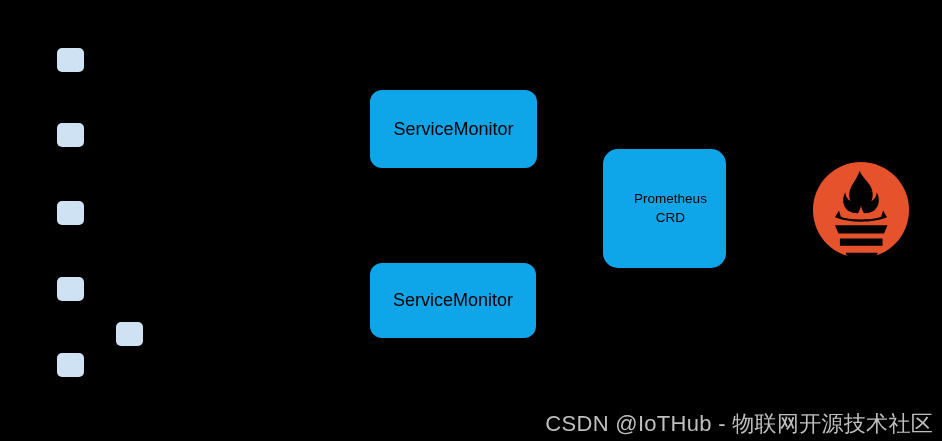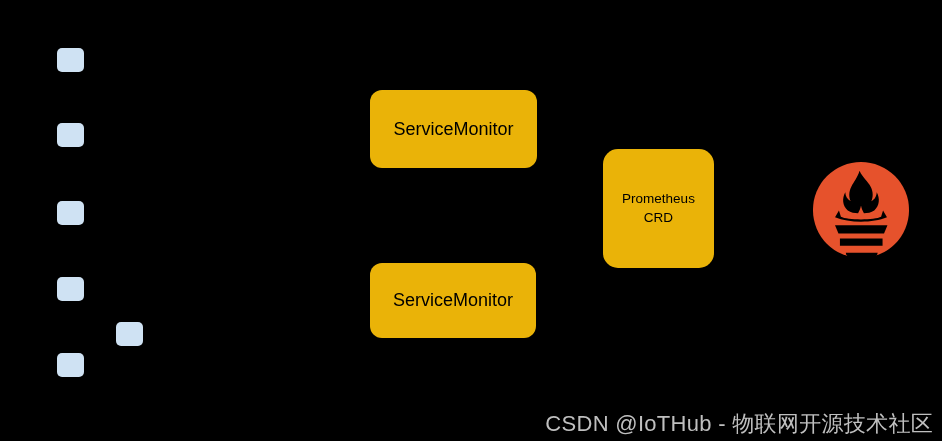--- a/index.html
+++ b/index.html
@@ -24,21 +24,21 @@
     border-radius: 5px;
   }
   .pod.p1 { left: 57px;  top: 48px;  }
   .pod.p2 { left: 57px;  top: 123px; }
   .pod.p3 { left: 57px;  top: 201px; }
   .pod.p4 { left: 57px;  top: 277px; }
   .pod.p5 { left: 57px;  top: 353px; }
   .pod.p6 { left: 116px; top: 322px; }
   .node {
     position: absolute;
-    background: #eab308;
+    background: #0ea5e9;
     color: #000000;
     display: flex;
     align-items: center;
     justify-content: center;
     text-align: center;
   }
   .node.sm1 {
     left: 370px; top: 90px;
     width: 167px; height: 78px;
     border-radius: 12px;
@@ -49,20 +49,21 @@
     width: 166px; height: 75px;
     border-radius: 12px;
     font-size: 18px;
   }
   .node.crd {
     left: 603px; top: 149px;
     width: 111px; height: 119px;
     border-radius: 15px;
     font-size: 13.5px;
     line-height: 1.35;
+    padding-left: 12px;
   }
   .prelines { white-space: pre-line; }
   .prom-logo {
     position: absolute;
     left: 812px; top: 161px;
     width: 98px; height: 98px;
   }
   .prom-logo svg { display: block; width: 98px; height: 98px; }
   .watermark {
     position: absolute;

